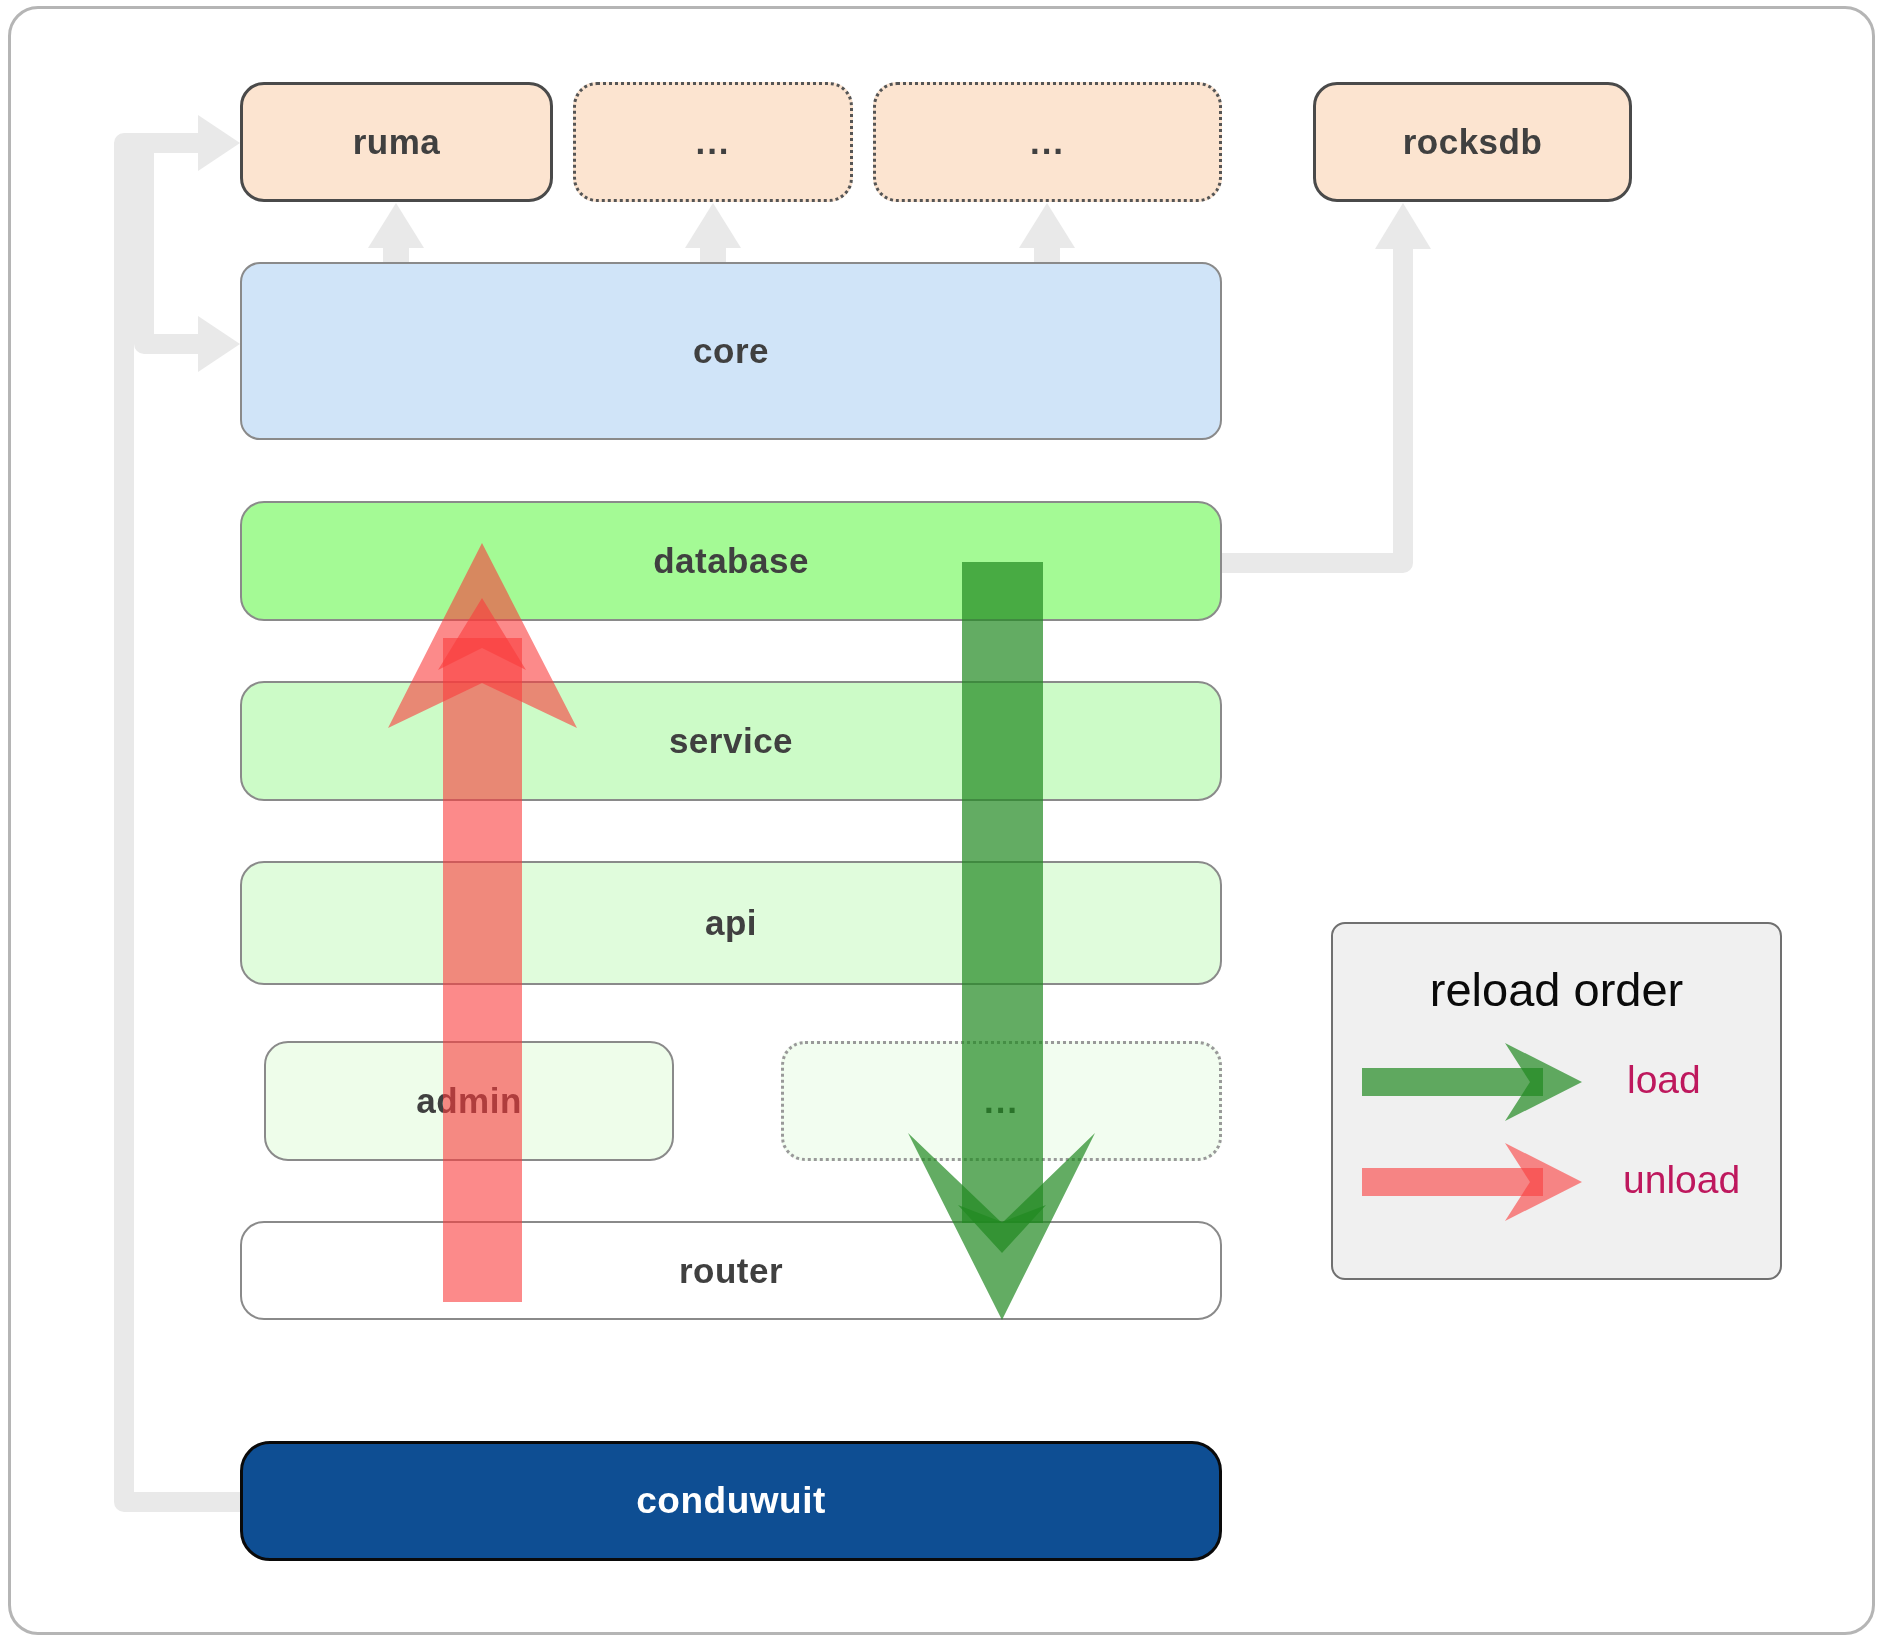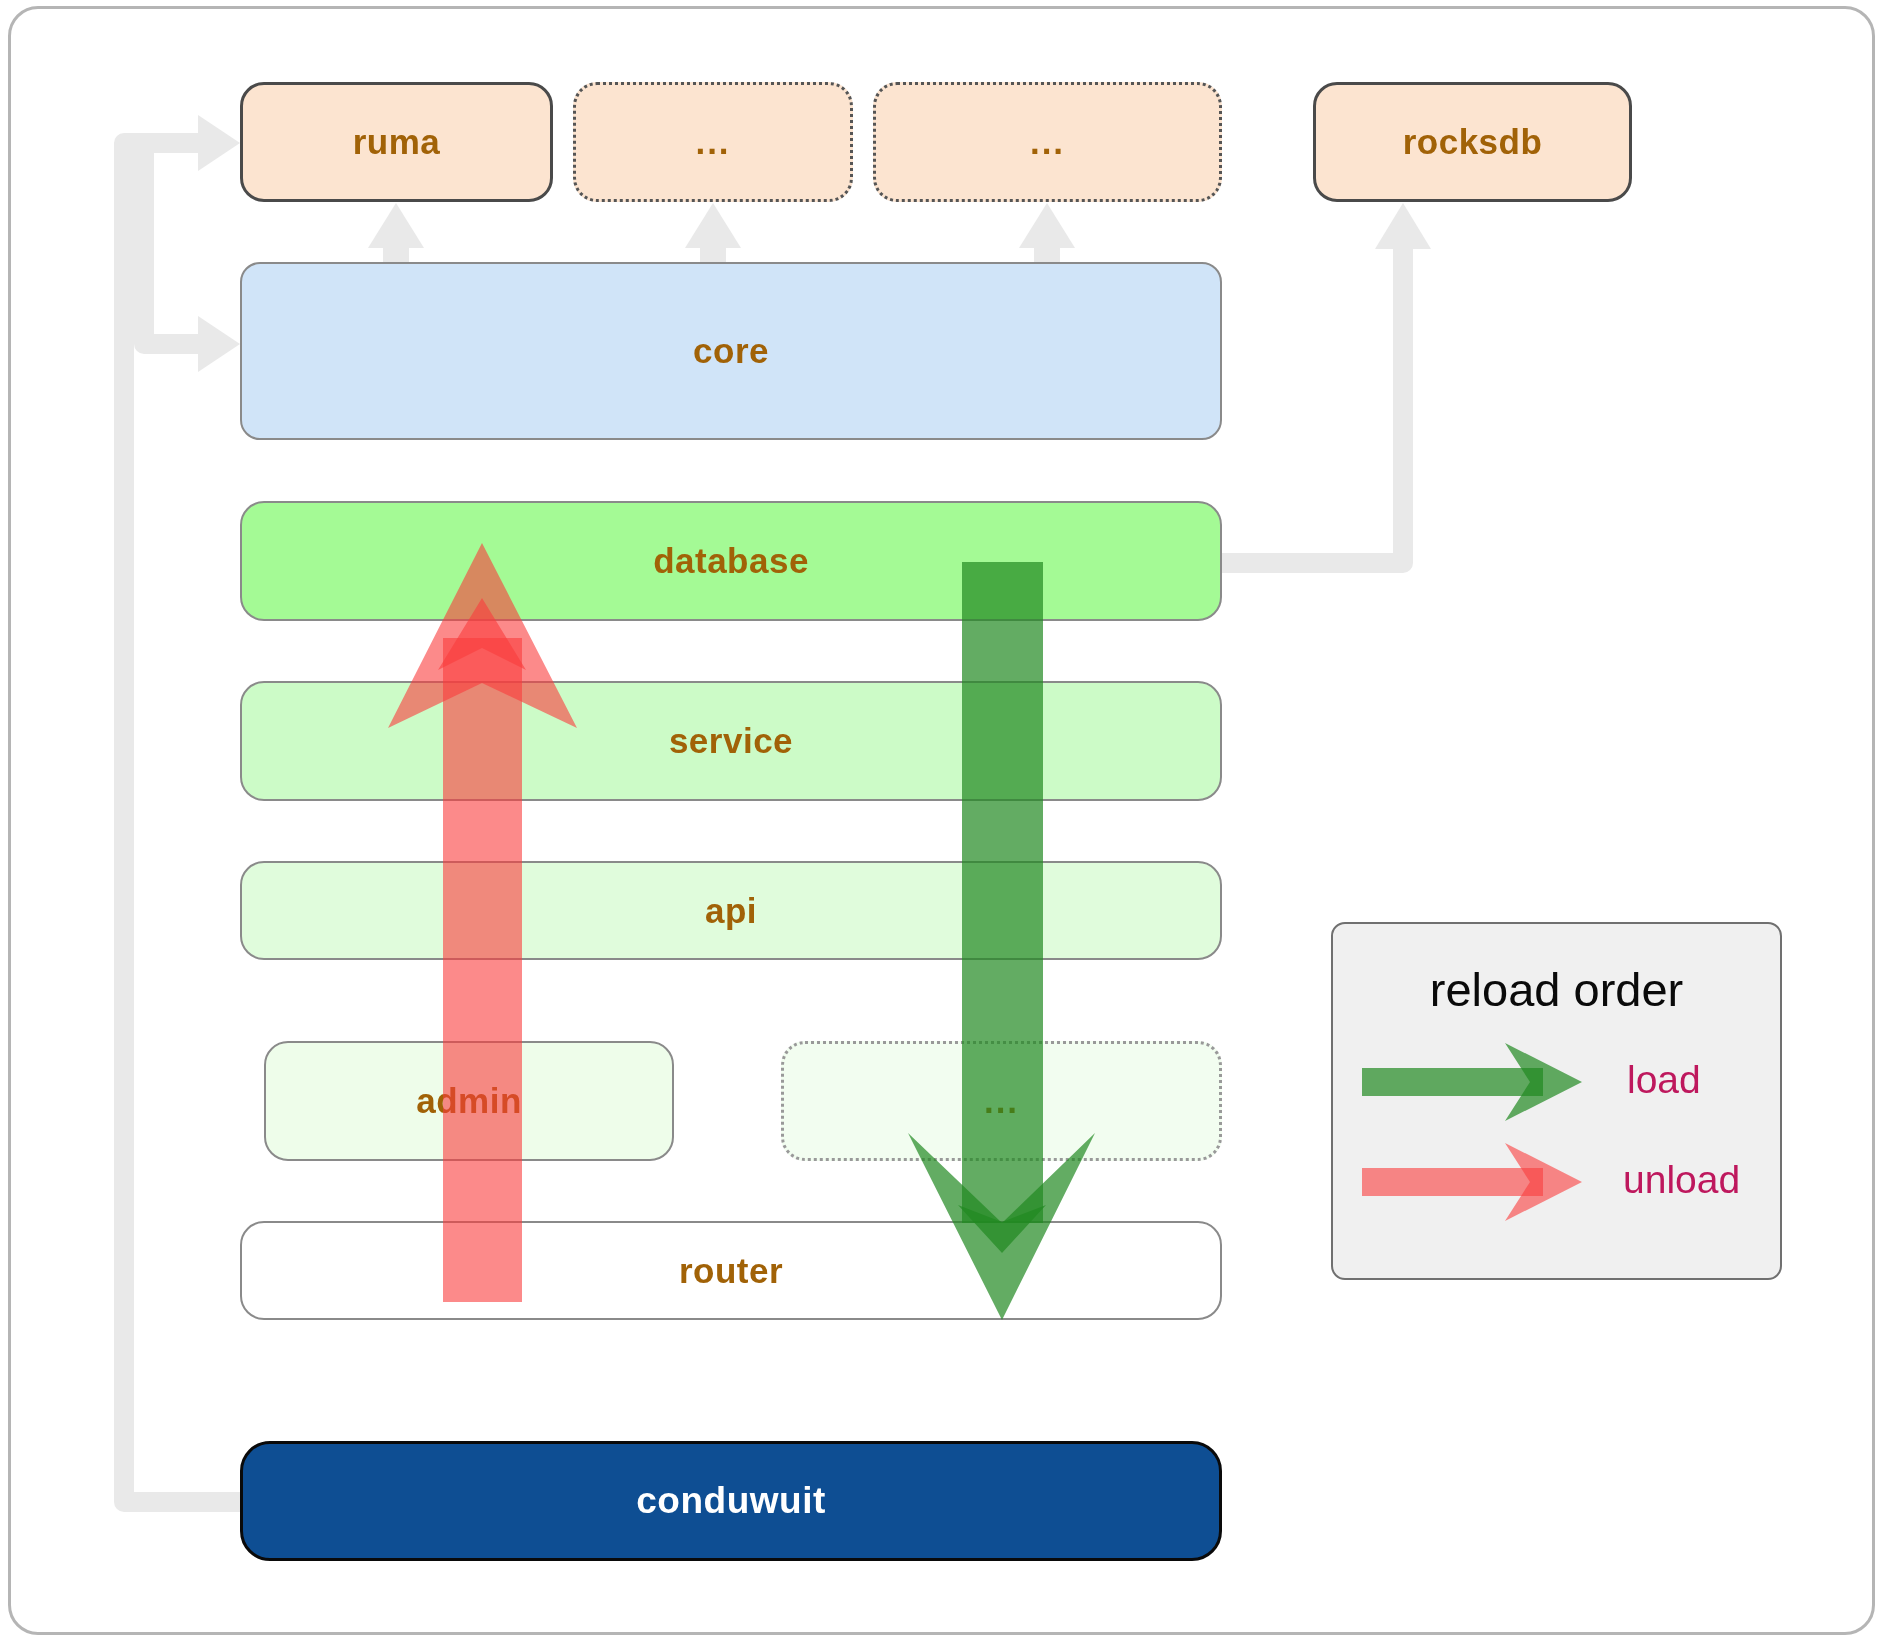--- a/index.html
+++ b/index.html
@@ -14,21 +14,21 @@
     position:absolute;left:8px;top:6px;right:8px;bottom:8px;
     border:3px solid #b5b5b5;border-radius:30px;
     background:#ffffff;
   }
   svg.layer{position:absolute;left:0;top:0;pointer-events:none;}
   .box{
     position:absolute;
     display:flex;align-items:center;justify-content:center;
     box-sizing:border-box;
     border-radius:24px;
-    font-size:35px;font-weight:600;color:#a16207;
+    font-size:35px;font-weight:600;color:#404040;
     letter-spacing:0.5px;
   }
   .box.solid-dark{border:3px solid #4a4a4a;}
   .box.dotted-dark{border:3px dotted #555555;}
   .box.solid-gray{border:2px solid #8a8a8a;}
   .box.dotted-gray{border:3px dotted #999999;}
   .box.conduwuit{
     border:3px solid #0a0a0a;border-radius:30px;
     color:#ffffff;font-size:37px;font-weight:700;
   }
@@ -95,21 +95,21 @@
   </div>
 
   <div class="box solid-gray" style="left: 240px; top: 501px; width: 982px; height: 120px; background-color: rgb(164, 250, 149);">
     <span>database</span>
   </div>
 
   <div class="box solid-gray" style="left: 240px; top: 681px; width: 982px; height: 120px; background-color: rgb(204, 251, 199);">
     <span>service</span>
   </div>
 
-  <div class="box solid-gray" style="left: 240px; top: 861px; width: 982px; height: 99px; background-color: rgb(224, 252, 220);">
+  <div class="box solid-gray" style="left: 240px; top: 861px; width: 982px; height: 124px; background-color: rgb(224, 252, 220);">
     <span>api</span>
   </div>
 
   <div class="box solid-gray" style="left: 240px; top: 1041px; width: 410px; height: 120px; background-color: rgb(238, 253, 234); margin-left: 24px;">
     <span>admin</span>
   </div>
   <div class="box dotted-gray" style="left: 781px; top: 1041px; width: 441px; height: 120px; background-color: rgb(242, 253, 240);">
     <span class="dots-label">...</span>
   </div>
 

